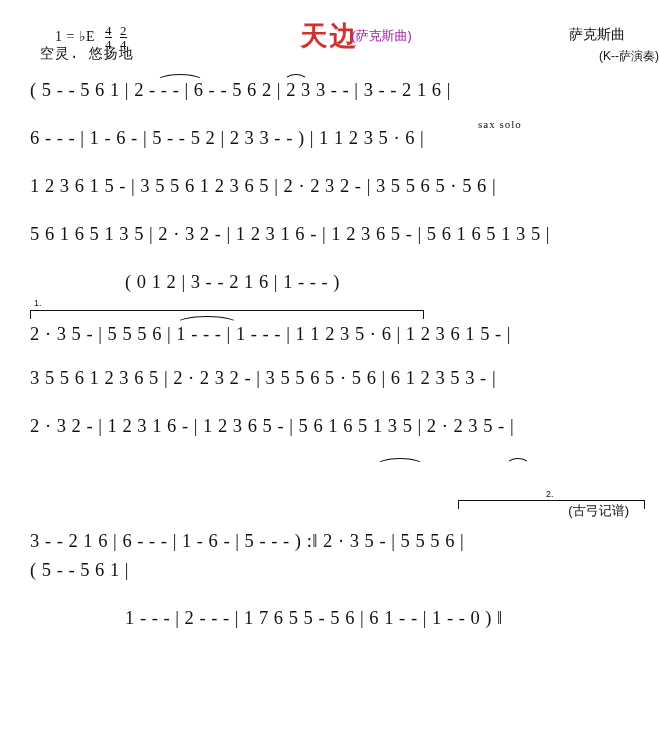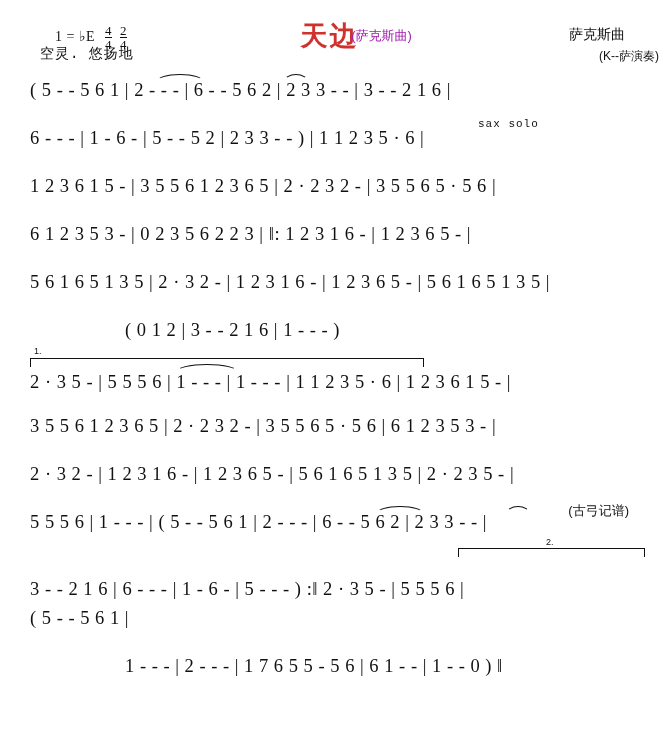--- a/index.html
+++ b/index.html
@@ -100,21 +100,21 @@
     bottom: 12px;
     font-size: 13px;
     font-family: "Liberation Sans", sans-serif;
     margin-left: 8px;
   }
   .sax-solo {
     position: absolute;
     left: 478px;
     top: 118px;
     font-size: 11px;
-    font-family: Liberation Mono, monospace;
+    font-family: Liberation Serif, serif;
     letter-spacing: 1px;
   }
   
   .line {
     position: relative;
     height: 42px;
     margin: 6px;
     padding: 0 36px;
     font-size: 19px;
     white-space: nowrap;
@@ -187,23 +187,20 @@
   </div>
 
   <div class="line">
     <div class="notes">6 - - - | 1 - 6 - | 5 - - 5 2 | 2 3 3 - - ) | 1 1 2 3 5 · 6 |</div>
   </div>
 
   <div class="line">
     <div class="notes">1 2 3 6 1 5 - | 3 5 5 6 1 2 3 6 5 | 2 · 2 3 2 - | 3 5 5 6 5 · 5 6 |</div>
   </div>
 
-  <div class="line">
-    <div class="notes">6 1 2 3 5 3 - | 0 2 3 5 6 2 2 3 | ‖: 1 2 3 1 6 - | 1 2 3 6 5 - |</div>
-  </div>
 
   <div class="line">
     <div class="notes">5 6 1 6 5 1 3 5 | 2 · 3 2 - | 1 2 3 1 6 - | 1 2 3 6 5 - | 5 6 1 6 5 1 3 5 |</div>
   </div>
 
   <div class="line">
     <div class="notes indent-1">( 0 1 2 | 3 - - 2 1 6 | 1 - - - )</div>
   </div>
 
   <div class="line">
@@ -218,21 +215,20 @@
   </div>
 
 
   <div class="line">
     <div class="notes">2 · 3 2 - | 1 2 3 1 6 - | 1 2 3 6 5 - | 5 6 1 6 5 1 3 5 | 2 · 2 3 5 - |</div>
   </div>
 
   <div class="line">
     <div class="slur" style="left:370px; top:2px; width:46px;"></div>
     <div class="slur" style="left:500px; top:2px; width:22px;"></div>
-    <div class="notes">5 5 5 6 | 1 - - - | ( 5 - - 5 6 1 | 2 - - - | 6 - - 5 6 2 | 2 3 3 - - |</div>
   </div>
 
   <div class="line">
     <div class="bracket-line" style="left:452px; top:-4px; width:185px;"></div>
     <div class="ending-num" style="left:540px; top:-15px;">2.</div>
     <div class="notes" style="top:27px;">3 - - 2 1 6 | 6 - - - | 1 - 6 - | 5 - - - ) :‖ 2 · 3 5 - | 5 5 5 6 |</div>
   </div>
 
   <div class="line">
     <div class="notes">( 5 - - 5 6 1 |</div>

